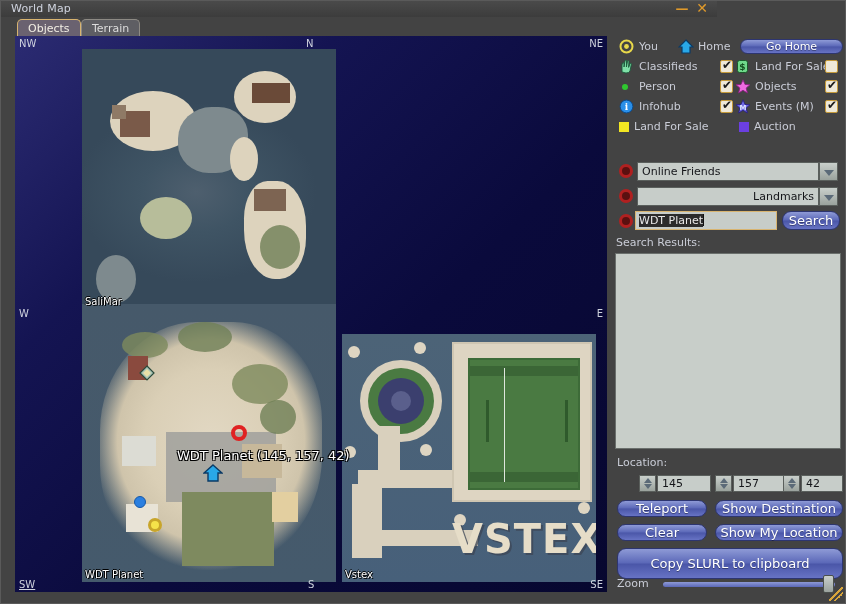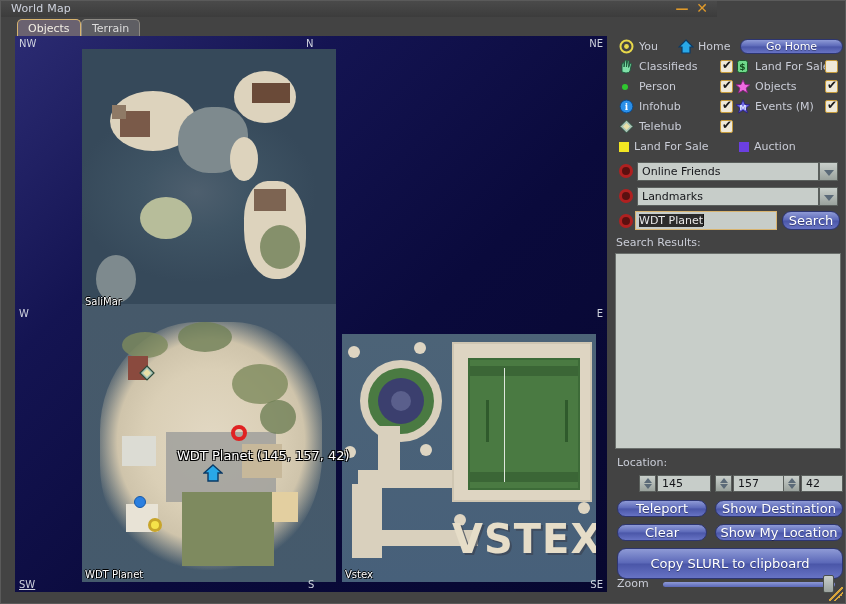--- a/index.html
+++ b/index.html
@@ -493,51 +493,39 @@
           <svg width="16" height="15" viewBox="0 0 16 15">
               <polygon points="8,0.8 10,5.4 15,5.8 11.2,9 12.4,14 8,11.3 3.6,14 4.8,9 1,5.8 6,5.4" fill="#6f6ae8" stroke="#2a2080" stroke-width="0.9"></polygon>
               <text x="8" y="10.5" font-size="7" font-weight="bold" fill="#dfe4ff" text-anchor="middle" font-family="DejaVu Sans">M</text>
             </svg>
         </span>
         <span>Events (M)</span>
       </div>
       <div class="chk chk-b on"></div>
     </div>
 
-    <div class="lrow">
-      <div class="lg-item lg-left" style="top:2px;">
-        <span class="ico">
-          <svg width="15" height="15" viewBox="0 0 15 15">
-              <polygon points="7.5,1 14,7.5 7.5,14 1,7.5" fill="#a9c4b6" stroke="#2a4a3a" stroke-width="1"></polygon>
-              <polygon points="7.5,4 11,7.5 7.5,11 4,7.5" fill="#e8e0a8"></polygon>
-            </svg>
-        </span>
-        <span>Telehub</span>
-      </div>
-      <div class="chk chk-a on"></div>
-    </div>
 
     <div class="lrow">
       <div class="lg-item" style="left:4px;top:3px;">
         <span class="ico" style="width:10px;height:10px;background:#f2e622;"></span>
         <span>Land For Sale</span>
       </div>
       <div class="lg-item" style="left:124px;top:3px;">
         <span class="ico" style="width:10px;height:10px;background:#6b3fe0;"></span>
         <span>Auction</span>
       </div>
     </div>
   </div>
 
   <div class="radio" style="left:618px;top:163px;"></div>
   <div class="combo" style="left:636px;top:161px;width:182px;">Online Friends</div>
   <div class="combo-arrow" style="left:818px;top:161px;"></div>
 
   <div class="radio" style="left:618px;top:188px;"></div>
-  <div class="combo" style="left:636px;top:186px;width:182px;">Landmarks</div>
+  <div class="combo" style="left:636px;top:186px;width:182px;text-align:right;">Landmarks</div>
   <div class="combo-arrow" style="left:818px;top:186px;"></div>
 
   <div class="radio" style="left:618px;top:213px;"></div>
   <div class="searchbox"><span class="sel-text">WDT Planet</span><span class="caret"></span></div>
   <div class="btn" style="position:absolute;left:781px;top:210px;width:58px;height:19px;">Search</div>
 
   <div class="lbl" style="left:615px;top:235px;">Search Results:</div>
   <div class="results"></div>
 
   <div class="lbl" style="left:616px;top:455px;">Location:</div>

